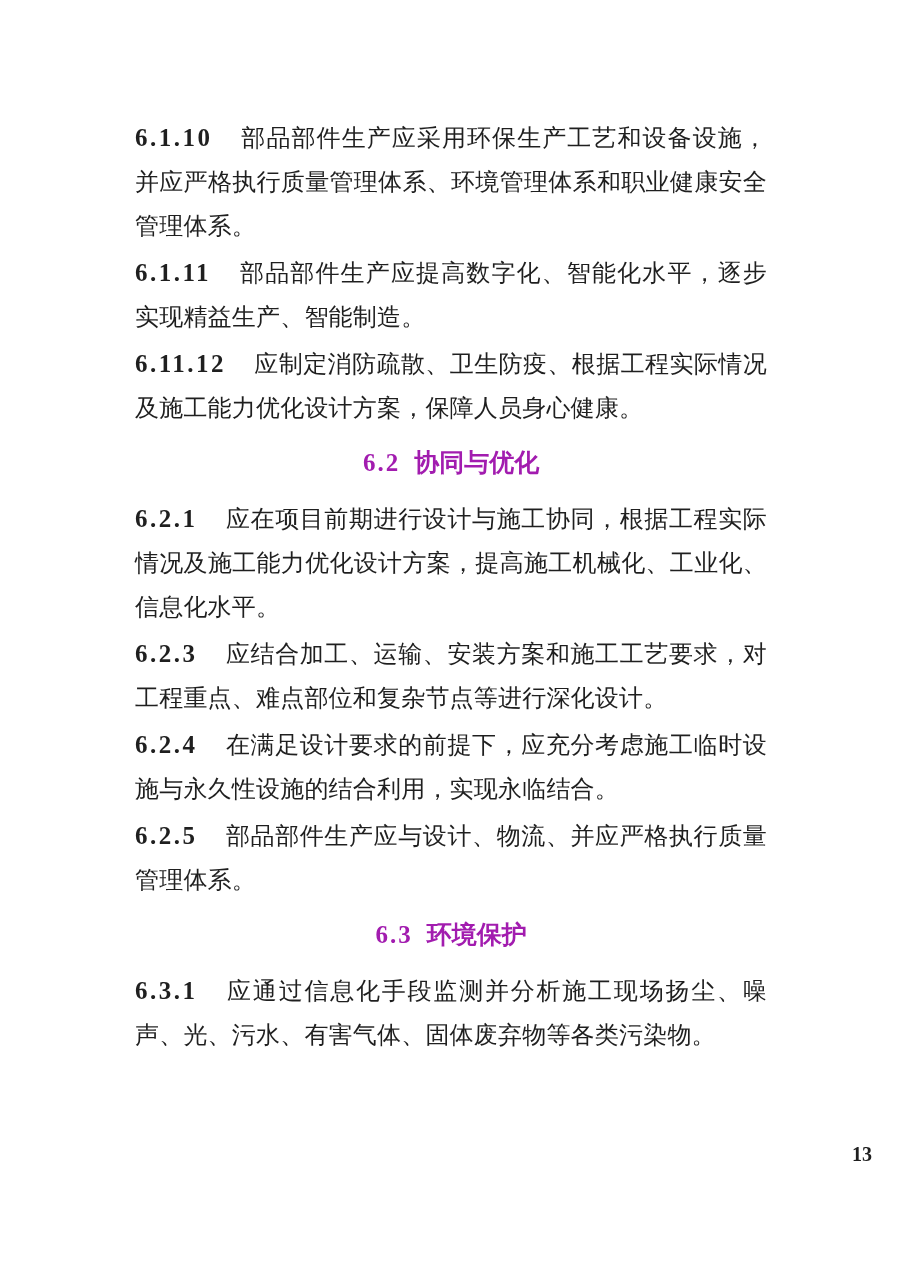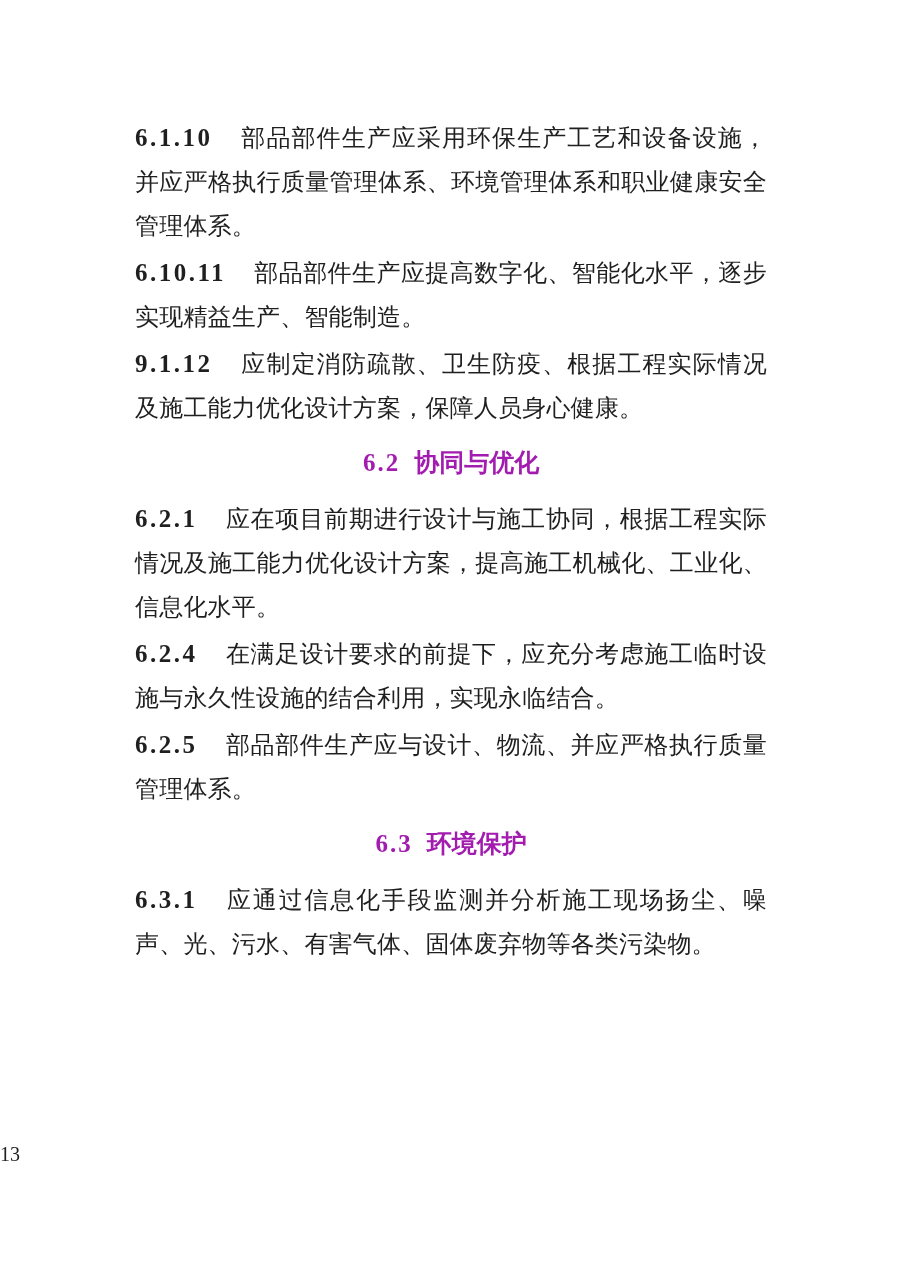--- a/index.html
+++ b/index.html
@@ -51,44 +51,46 @@
   h2.heading .hnum {
     font-family: "Liberation Serif", "DejaVu Serif", serif;
     letter-spacing: 2px;
     padding-right: 14px;
   }
   .page-number {
     position: absolute;
     left: 0;
     right: 0;
     top: 1142px;
-    text-align: left;
+    text-align: right;
     font-size: 20px;
     line-height: 24px;
     color: #1f1f1f;
     font-family: "Liberation Serif", "DejaVu Serif", serif;
+    font-weight: bold;
   }
 </style>
 </head>
 <body>
 
 <div class="page">
   <div class="content">
 
     <p class="clause"><span class="num">6.1.10</span><span class="txt">部品部件生产应采用环保生产工艺和设备设施，并应严格执行质量管理体系、环境管理体系和职业健康安全管理体系。</span></p>
 
-    <p class="clause"><span class="num">6.10.11</span><span class="txt">部品部件生产应提高数字化、智能化水平，逐步实现精益生产、智能制造。</span></p>
+    <p class="clause"><span class="num">6.1.11</span><span class="txt">部品部件生产应提高数字化、智能化水平，逐步实现精益生产、智能制造。</span></p>
 
-    <p class="clause"><span class="num">9.1.12</span><span class="txt">应制定消防疏散、卫生防疫、根据工程实际情况及施工能力优化设计方案，保障人员身心健康。</span></p>
+    <p class="clause"><span class="num">6.11.12</span><span class="txt">应制定消防疏散、卫生防疫、根据工程实际情况及施工能力优化设计方案，保障人员身心健康。</span></p>
 
     <h2 class="heading"><span class="hnum">6.2</span><span class="htitle">协同与优化</span></h2>
 
     <p class="clause"><span class="num">6.2.1</span><span class="txt">应在项目前期进行设计与施工协同，根据工程实际情况及施工能力优化设计方案，提高施工机械化、工业化、信息化水平。</span></p>
 
 
+    <p class="clause"><span class="num">6.2.3</span><span class="txt">应结合加工、运输、安装方案和施工工艺要求，对工程重点、难点部位和复杂节点等进行深化设计。</span></p>
 
     <p class="clause"><span class="num">6.2.4</span><span class="txt">在满足设计要求的前提下，应充分考虑施工临时设施与永久性设施的结合利用，实现永临结合。</span></p>
 
     <p class="clause"><span class="num">6.2.5</span><span class="txt">部品部件生产应与设计、物流、并应严格执行质量管理体系。</span></p>
 
     <h2 class="heading"><span class="hnum">6.3</span><span class="htitle">环境保护</span></h2>
 
     <p class="clause"><span class="num">6.3.1</span><span class="txt">应通过信息化手段监测并分析施工现场扬尘、噪声、光、污水、有害气体、固体废弃物等各类污染物。</span></p>
 
   </div>

